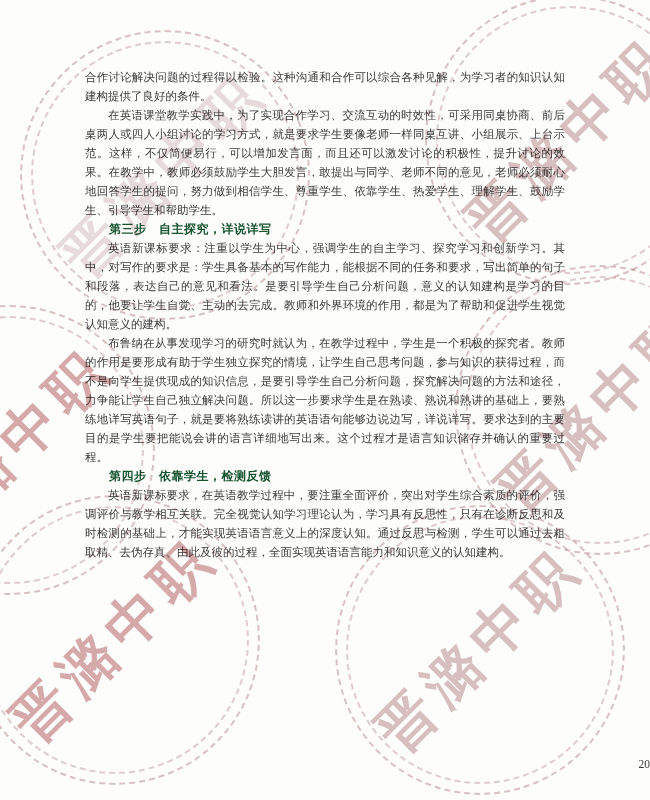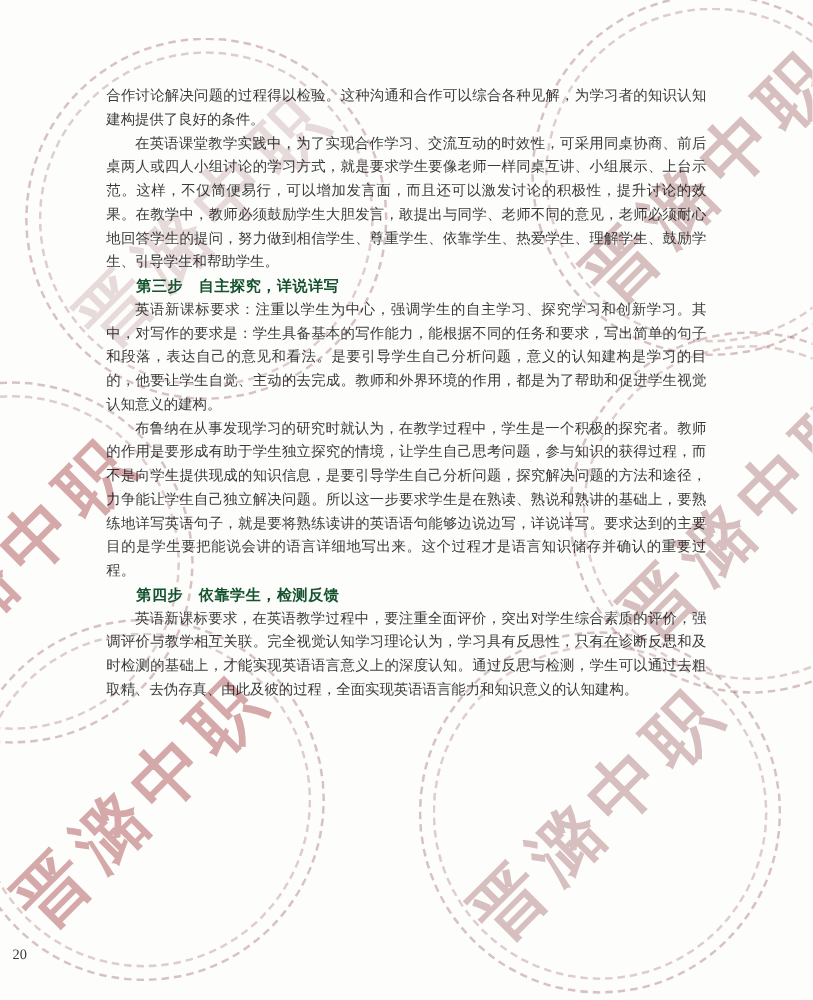--- a/index.html
+++ b/index.html
@@ -45,21 +45,21 @@
     color:#3b3b3b;font-size:11.5px;line-height:19px;
     text-align:justify;
   }
   .content p{margin:0;text-indent:2em;}
   .content p.no-indent{text-indent:0;}
   .content h3{
     margin:0;font-size:12px;font-weight:bold;color:#14532d;
     text-indent:2em;letter-spacing:.5px;line-height:19px;
   }
   .page-number{
-    position:absolute;left:10px;right:0;top:758px;text-align:left;
+    position:absolute;left:0;right:0;top:758px;text-align:right;
     color:#3b3b3b;font-size:11.5px;z-index:1;
   }
 </style>
 </head>
 <body>
 
 <div class="page">
 
   <div class="stamp stamp1 faint">
     <div class="ring-outer"></div>

